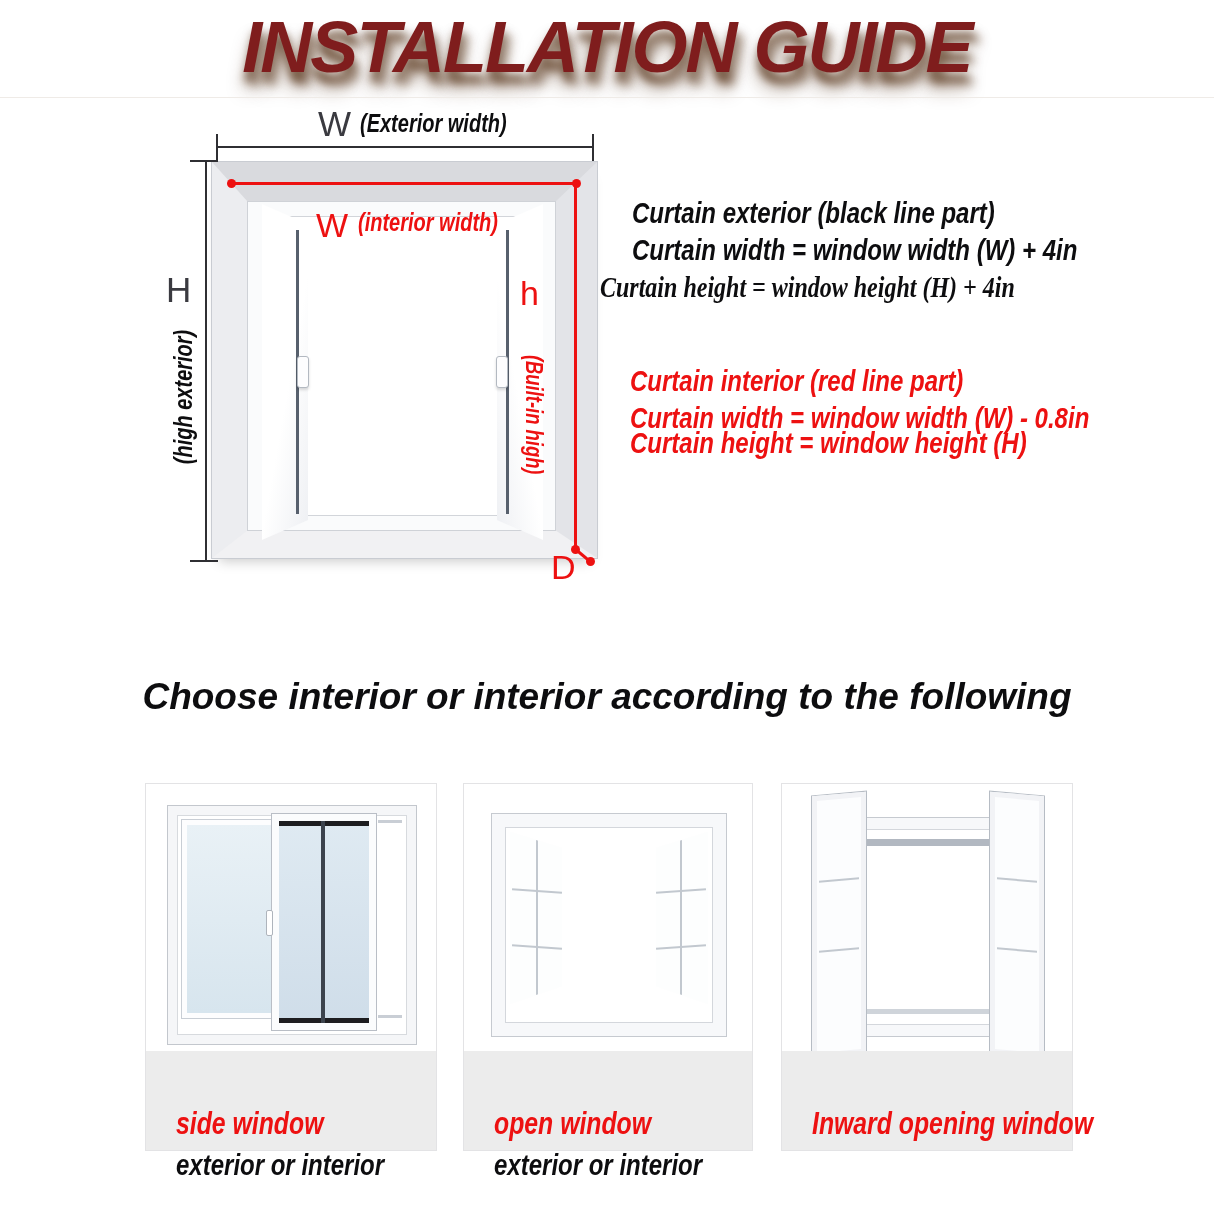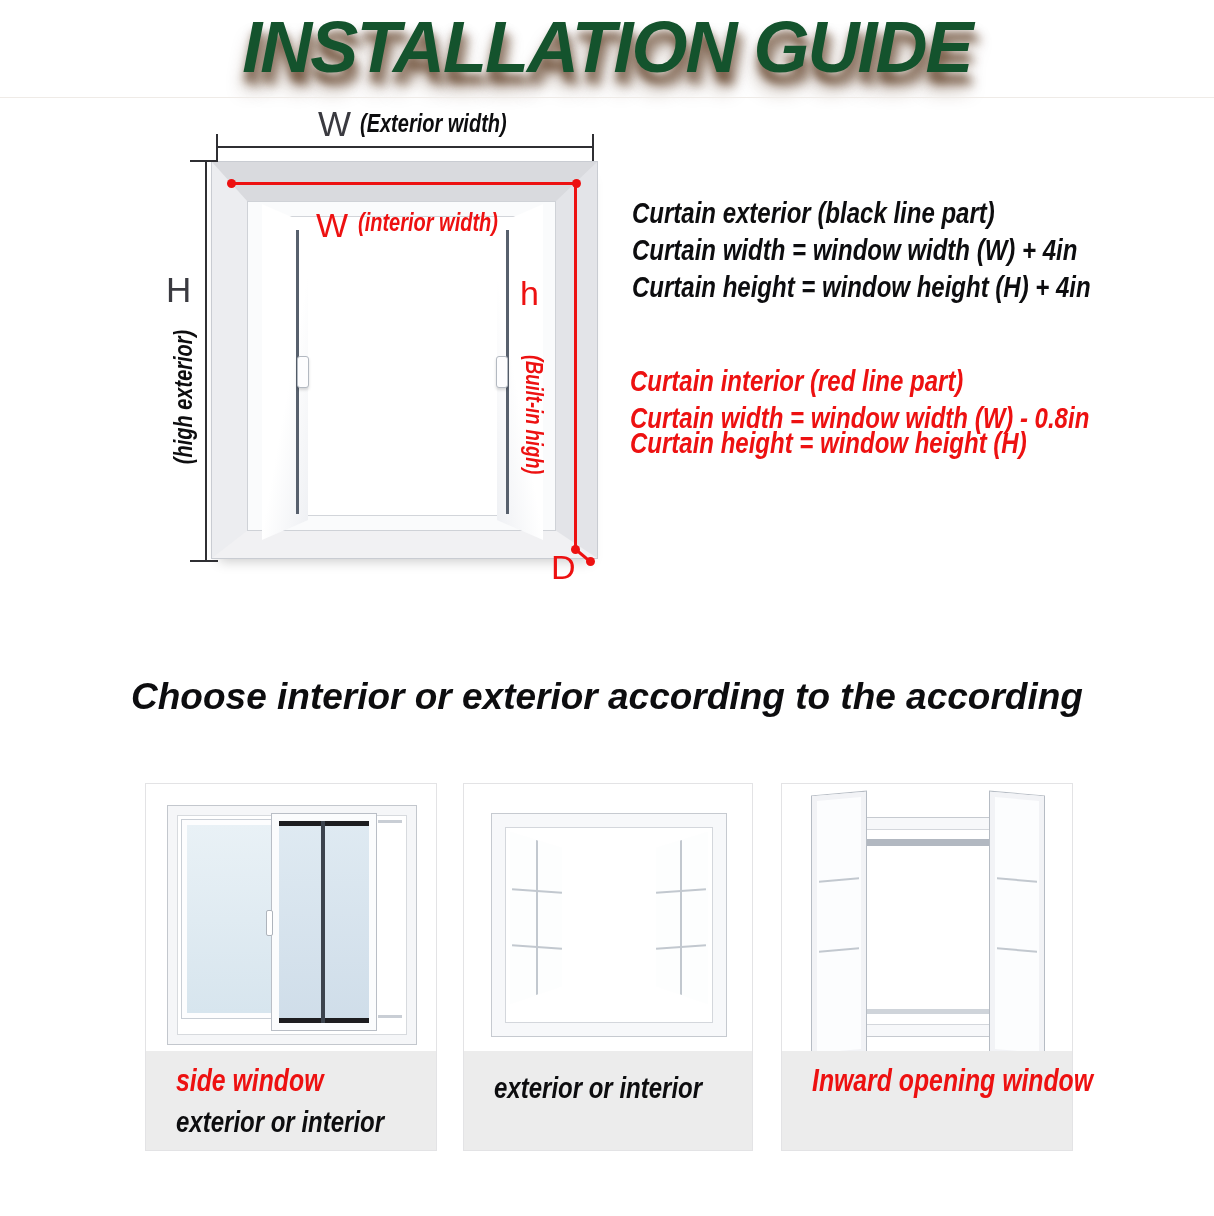--- a/index.html
+++ b/index.html
@@ -8,21 +8,21 @@
   .abs{position:absolute;}
   .bic{font-weight:bold;font-style:italic;font-family:"Liberation Sans",sans-serif;}
   .cond{display:inline-block;transform:scaleX(0.8);}
   .condL{display:inline-block;transform:scaleX(0.8);transform-origin:0 50%;}
   .red{color:#ed1111;}
   .blk{color:#0d0d0f;}
 
   
   .title-row{left:0;right:0;top:6px;text-align:center;}
   .title{font-size:72px;font-weight:bold;font-style:italic;letter-spacing:-2px;
-         color:#14532d;transform:scaleX(0.76);
+         color:#7f1d1d;transform:scaleX(0.76);
          text-shadow:0 10px 8px rgba(74,36,8,.55),0 18px 18px rgba(74,36,8,.35),6px 14px 10px rgba(74,36,8,.35);}
   .top-rule{left:0;top:97px;width:1214px;height:1px;background:#efebe7;}
 
   
   .recess{left:212px;top:162px;width:385px;height:396px;box-sizing:border-box;
           border-top:40px solid #d9dade;border-left:36px solid #ecedf0;
           border-right:42px solid #e3e4e8;border-bottom:28px solid #f1f1f3;
           background:#fefefe;box-shadow:0 0 0 1px #c9ccd2,0 10px 12px -7px rgba(0,0,0,.22);}
   .win-frame{left:248px;top:202px;width:307px;height:328px;box-sizing:border-box;
              border:14px solid #fafbfc;background:#fff;
@@ -53,21 +53,21 @@
 
   
   .subtitle-row{left:0;right:0;top:676px;text-align:center;}
   .subtitle{font-size:37px;color:#0d0d0f;transform:scaleX(0.82);}
 
   
   .panel{top:783px;width:292px;height:368px;background:#fff;border:1px solid #e3e3e5;box-sizing:border-box;}
   .caption{position:absolute;left:0;right:0;bottom:0;height:99px;background:#ececec;
            padding:13px 0 0 30px;box-sizing:border-box;}
   .caption.tight{}
-  .cap1{font-size:31px;line-height:34px;white-space:nowrap;}
+  .cap1{font-size:31px;line-height:34px;white-space:nowrap;margin-top:43px;}
   .cap2{font-size:30px;line-height:34px;margin-top:7px;white-space:nowrap;}
 
   
   .art{position:absolute;}
   .pframe{position:absolute;box-sizing:border-box;background:#fff;}
 
   
   .sw-outer{left:0;top:0;width:248px;height:238px;border:9px solid #f5f6f8;
             box-shadow:0 0 0 1px #c3c7cd,inset 0 0 0 1px #d7dade;}
   .sw-glass-left{left:14px;top:14px;width:96px;height:198px;border:5px solid #fdfdfe;
@@ -148,31 +148,31 @@
 
     <div class="abs red" style="left:316px;top:208px;font-size:34px;line-height:1;font-weight:400;">W</div>
     <div class="abs lbl-note bic red" style="left:358px;top:210px;"><span class="condL">(interior width)</span></div>
     <div class="abs red" style="left:520px;top:276px;font-size:34px;line-height:1;font-weight:400;">h</div>
     <div class="abs lbl-note bic red rot-cw" style="left:448px;top:402px;width:168px;height:26px;text-align:center;font-size:23px;"><span class="cond">(Built-in high)</span></div>
   </div>
 
   <div>
     <div class="abs formula bic blk" style="left:632px;top:194px;"><span class="condL">Curtain exterior (black line part)</span></div>
     <div class="abs formula bic blk" style="left:632px;top:231px;"><span class="condL">Curtain width = window width (W) + 4in</span></div>
-    <div class="abs formula bic blk" style="left:632px;top:268px;"><span class="condL">Curtain height = window height (H) + 4in</span></div>
+    <div class="abs formula bic blk" style="left:600px;top:268px;font-family:Liberation Serif, serif;"><span class="condL">Curtain height = window height (H) + 4in</span></div>
   </div>
 
   <div>
     <div class="abs formula bic red" style="left:630px;top:362px;"><span class="condL">Curtain interior (red line part)</span></div>
     <div class="abs formula bic red" style="left:630px;top:399px;"><span class="condL">Curtain width = window width (W) - 0.8in</span></div>
     <div class="abs formula bic red" style="left:630px;top:424px;"><span class="condL">Curtain height = window height (H)</span></div>
   </div>
 
   <div class="abs subtitle-row">
-    <span class="subtitle bic">Choose interior or exterior according to the according</span>
+    <span class="subtitle bic">Choose interior or interior according to the following</span>
   </div>
 
   <div class="abs panel" style="left:145px;">
     <div class="art" style="left:22px;top:22px;width:248px;height:238px;">
       <div class="pframe sw-outer"></div>
       <div class="pframe sw-glass-left"></div>
       <div class="pframe sw-sash">
         <div class="bar-t"></div>
         <div class="bar-b"></div>
         <div class="stile"></div>
@@ -194,20 +194,21 @@
         <div class="oc-bar" style="top:122px;transform:rotate(4deg);"></div>
         <div class="oc-v" style="left:28px;"></div>
       </div>
       <div class="oc-sash oc-right">
         <div class="oc-bar" style="top:66px;transform:rotate(-4deg);"></div>
         <div class="oc-bar" style="top:122px;transform:rotate(-4deg);"></div>
         <div class="oc-v" style="left:28px;"></div>
       </div>
     </div>
     <div class="caption">
+      <div class="cap1 bic red"><span class="condL">open window</span></div>
       <div class="cap2 bic blk"><span class="condL">exterior or interior</span></div>
     </div>
   </div>
 
   <div class="abs panel" style="left:781px;">
     <div class="art" style="left:22px;top:12px;width:248px;height:252px;">
       <div class="pframe iw-outer">
         <div class="iw-lintel" style="left:8px;top:10px;width:152px;"></div>
         <div class="iw-sill" style="left:8px;top:180px;width:152px;"></div>
       </div>

